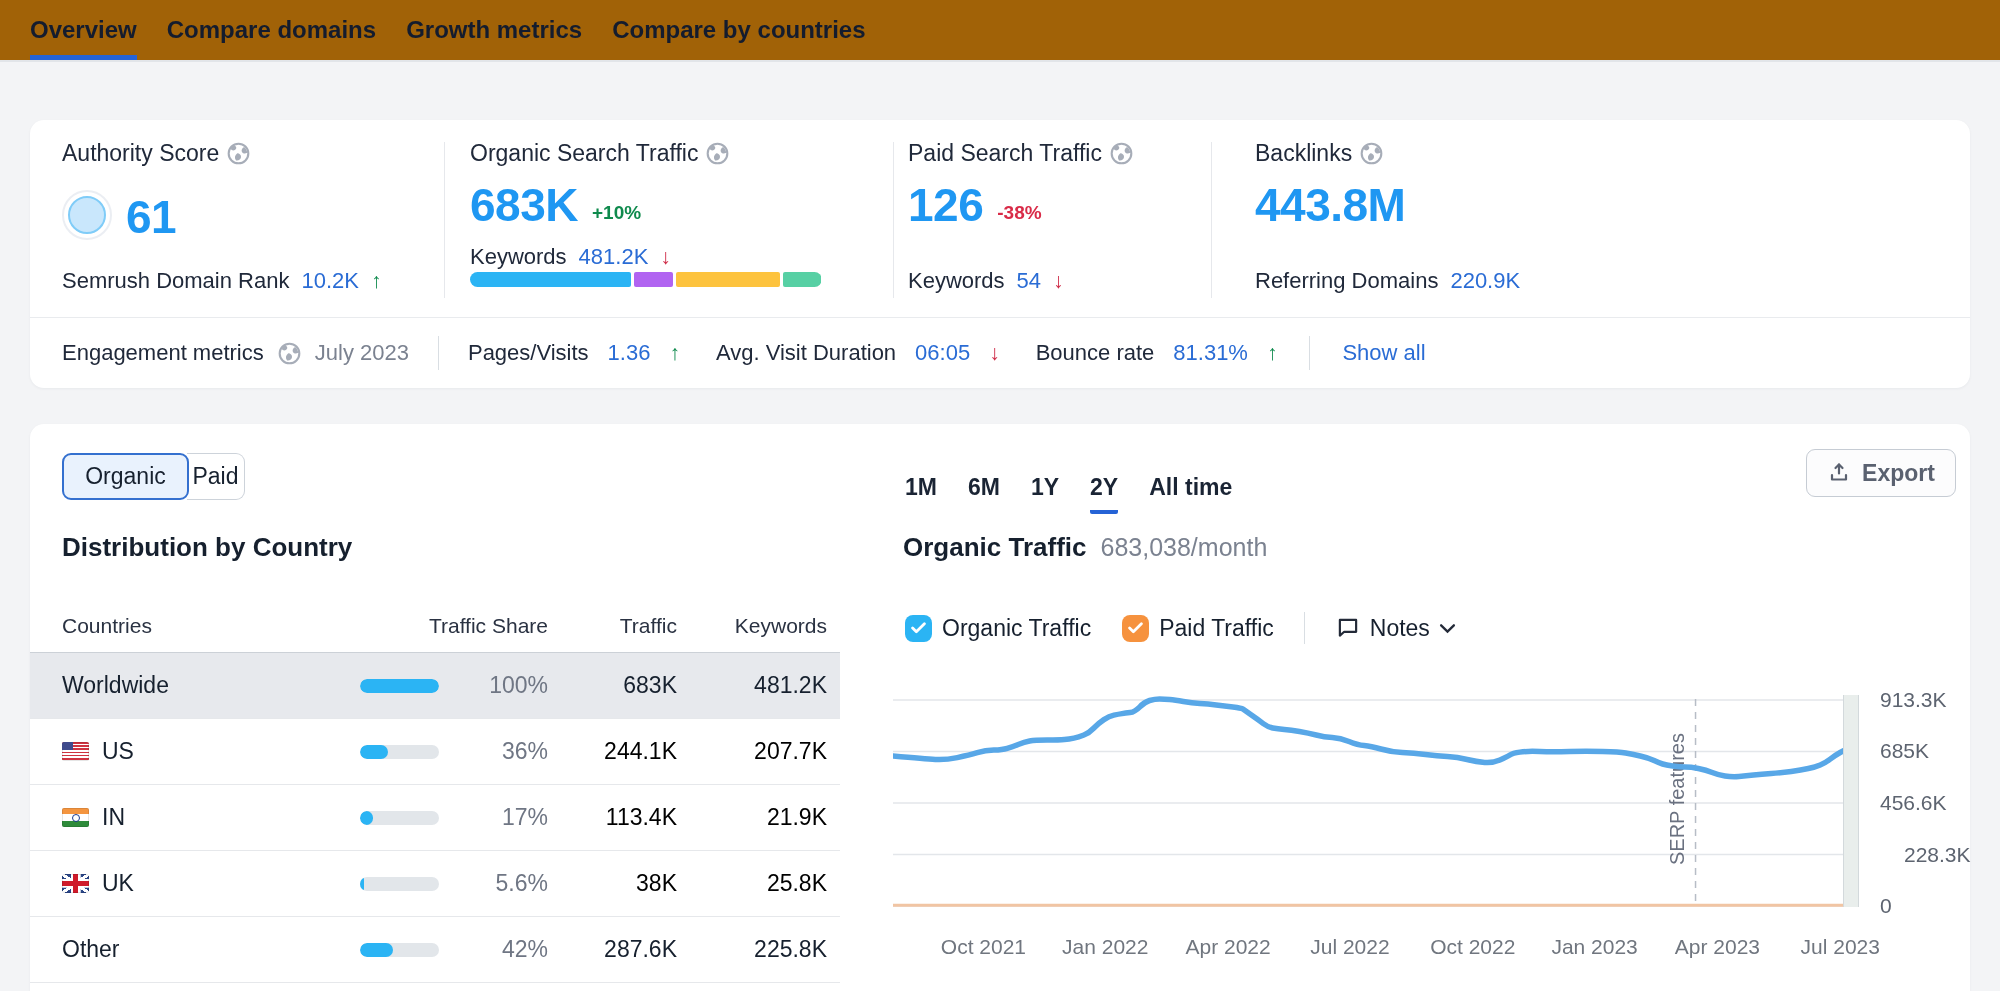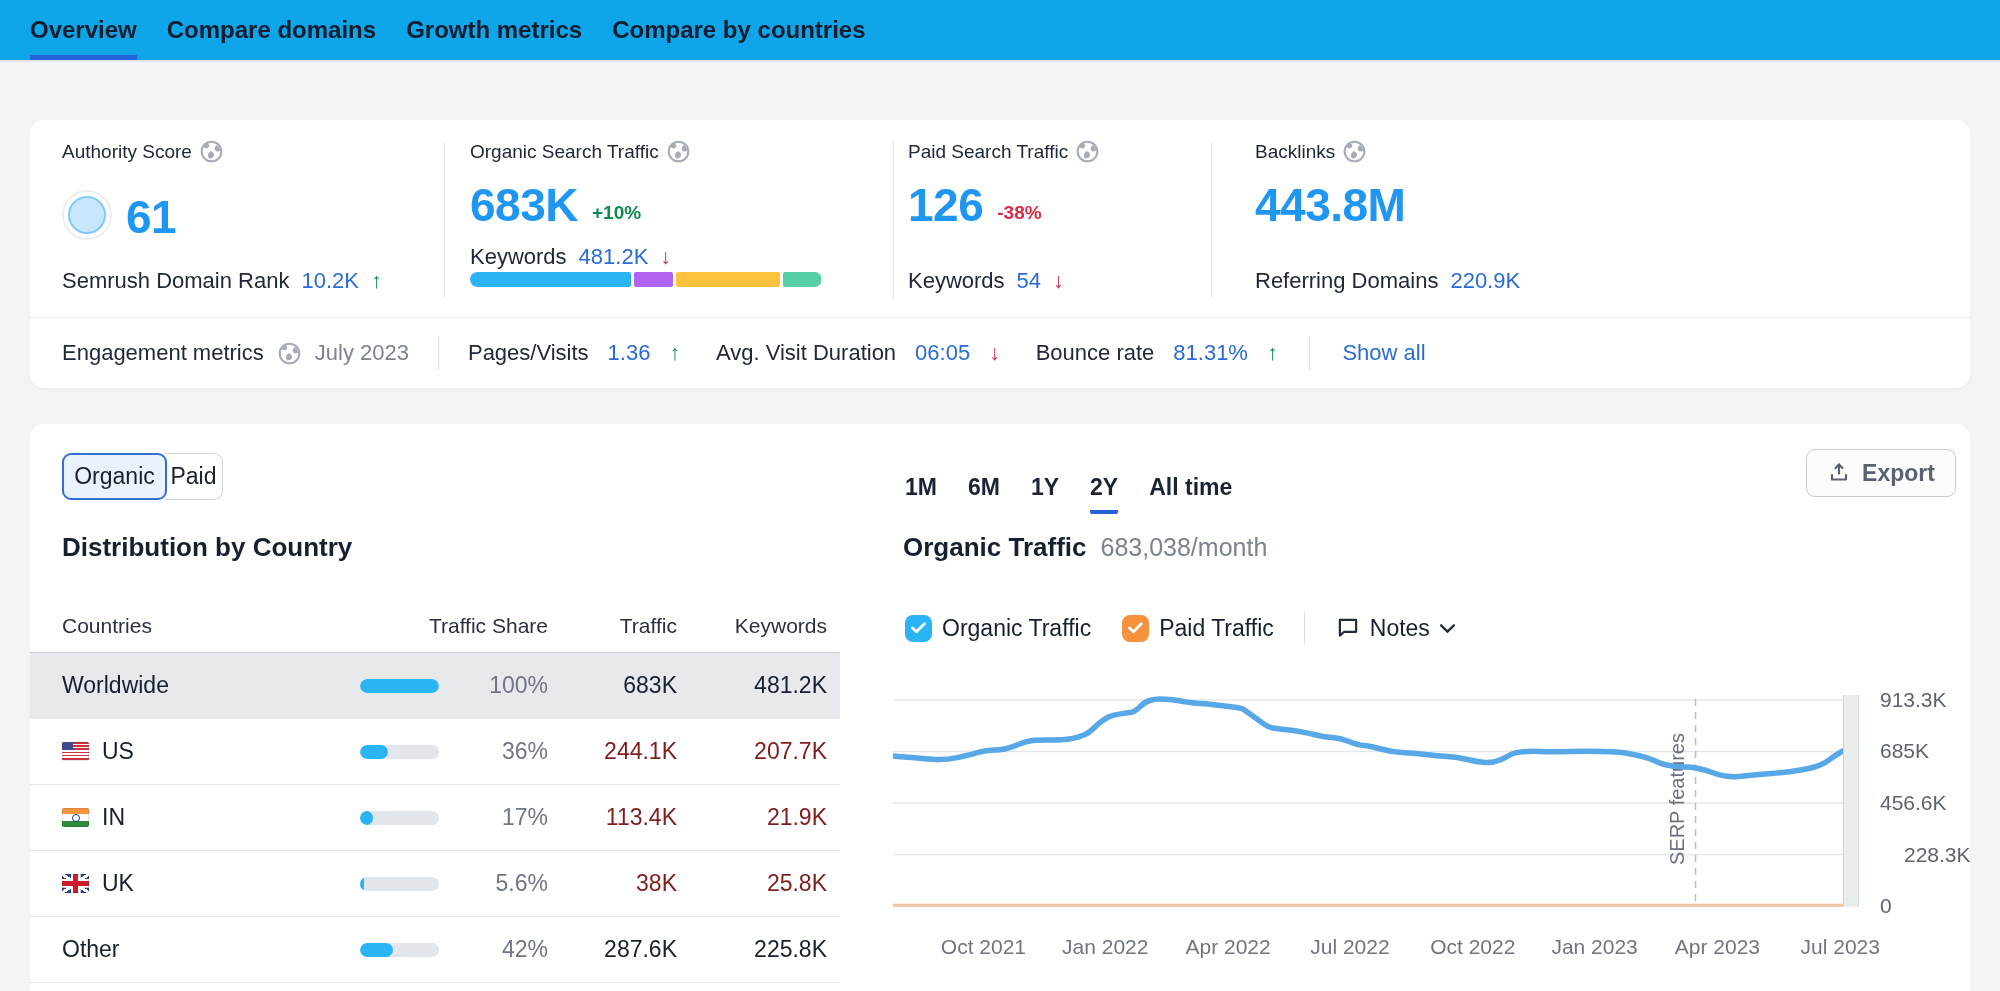--- a/index.html
+++ b/index.html
@@ -3,33 +3,33 @@
 <meta charset="utf-8">
 <style>
   html,body{margin:0;padding:0}
   body{
     width:2000px;height:991px;overflow:hidden;position:relative;
     background:#f3f4f6;color:#20293a;
     font-family:"Liberation Sans","DejaVu Sans",sans-serif;
     -webkit-font-smoothing:antialiased;
   }
   
-  .nav{position:absolute;left:0;top:0;width:2000px;height:62px;background:#0ea5e9;
+  .nav{position:absolute;left:0;top:0;width:2000px;height:62px;background:#a16207;
        border-bottom:2px solid #e2e5e9;display:flex;align-items:stretch;box-sizing:border-box}
   .nav-tab{margin-left:30px;display:flex;align-items:center;font-size:24px;font-weight:600;
        color:#141c2e;cursor:pointer;border-bottom:5px solid transparent;padding-top:4px;box-sizing:border-box}
   .nav-tab.active{border-bottom-color:#2563d6}
   
   .card{position:absolute;background:#fff;border-radius:14px;box-shadow:0 1px 3px rgba(20,30,50,.05)}
   .card1{left:30px;top:120px;width:1940px;height:268px}
   .card2{left:30px;top:424px;width:1940px;height:640px}
   .vdiv{position:absolute;top:22px;width:1px;height:156px;background:#e6e8ec}
   
   .mcol{position:absolute;top:0;height:197px}
-  .mlabel{position:absolute;top:20px;display:flex;align-items:center;gap:8px;font-size:19px;color:#20293a;white-space:nowrap}
+  .mlabel{position:absolute;top:20px;display:flex;align-items:center;gap:8px;font-size:23px;color:#20293a;white-space:nowrap}
   .mvalue{position:absolute;top:62px;display:flex;align-items:flex-end;gap:14px}
   .bignum{font-size:46px;font-weight:700;color:#1f97f2;line-height:1;letter-spacing:-.5px}
   .chg{font-size:19px;font-weight:600;padding-bottom:4px}
   .chg.pos{color:#0f8a4d}.chg.neg{color:#d92b48}
   .subrow{position:absolute;display:flex;align-items:center;gap:12px;font-size:22px;white-space:nowrap}
   .subrow .lbl{color:#20293a}
   .blue{color:#2a6cd5}
   .arr{font-size:21px;font-weight:600}
   .arr.up{color:#0f8a4d}.arr.down{color:#cf2b47}
   .gauge{width:50px;height:50px;border:2px solid #ebeef3;border-radius:50%;display:flex;align-items:center;justify-content:center;box-sizing:border-box}
@@ -41,36 +41,36 @@
        display:flex;align-items:center;padding-left:32px;box-sizing:border-box;font-size:22px;white-space:nowrap}
   .eng .globe{margin-left:14px}
   .eng .period{margin-left:14px;color:#7b8290}
   .eng .sep{width:1px;height:34px;background:#d9dee3;margin:0 29px}
   .eng-item{display:flex;align-items:center;gap:19px}
   .eng-item + .eng-item{margin-left:36px}
   .showall{color:#2a6cd5;cursor:pointer}
   
   .toggle{position:absolute;left:32px;top:29px;display:flex;height:47px}
   .tg{display:flex;align-items:center;justify-content:center;font-size:23px;color:#16202e;box-sizing:border-box;cursor:pointer}
-  .tg.on{width:105px;background:#e9f2fd;border:2px solid #3470cf;border-radius:9px;z-index:2}
+  .tg.on{width:127px;background:#e9f2fd;border:2px solid #3470cf;border-radius:9px;z-index:2}
   .tg.off{width:58px;background:#fff;border:1.5px solid #cdd3da;border-left:none;border-radius:0 9px 9px 0;margin-left:-2px}
   .sec-title{position:absolute;font-size:26px;font-weight:700;color:#16202e;white-space:nowrap}
   .dist-title{left:32px;top:108px}
   .table{position:absolute;left:0;top:176px;width:810px}
   .trow{position:relative;height:65px;border-bottom:1px solid #e6e8eb;font-size:23px;color:#16202e}
   .trow.head{height:52px;font-size:21px;color:#2a3242;border-bottom:1px solid #ccd1d7}
   .trow.hl{background:#e7e9ed}
   .cell{position:absolute;top:0;bottom:0;display:flex;align-items:center}
   .c-country{left:32px;gap:13px}
   .c-bar{left:330px;width:79px}
   .c-share{left:409px;width:109px;justify-content:flex-end;color:#6f7684}
   .c-traffic{left:518px;width:129px;justify-content:flex-end}
   .c-kw{left:647px;width:150px;justify-content:flex-end}
   .c-hdr2{left:330px;width:188px;justify-content:flex-end;color:#2a3242}
-  .cell.link{color:#7f1d1d;cursor:pointer}
+  .cell.link{color:#000000;cursor:pointer}
   .track{width:79px;height:14px;border-radius:7px;background:#e2e6ea;overflow:hidden}
   .fill{display:block;height:100%;border-radius:7px;background:#2bb4f4}
   .flag{position:relative;display:inline-block;width:27px;height:19px;border-radius:2px;overflow:hidden;
         box-shadow:inset 0 0 0 1px rgba(0,0,0,.10);flex:0 0 auto}
   .flag-us{background:repeating-linear-gradient(180deg,#cf3340 0 1.6px,#fff 1.6px 3.2px)}
   .flag-us::after{content:"";position:absolute;left:0;top:0;width:11px;height:8px;background:#3f4a8c}
   .flag-in{background:linear-gradient(180deg,#f4953f 0 33%,#fff 33% 67%,#2e8b3a 67%)}
   .flag-in::after{content:"";position:absolute;left:50%;top:50%;width:6px;height:6px;margin:-4px 0 0 -4px;border:1px solid #1b3a8f;border-radius:50%}
   .flag-uk{background:
      linear-gradient(#cf1b2b,#cf1b2b) center/20% 100% no-repeat,

